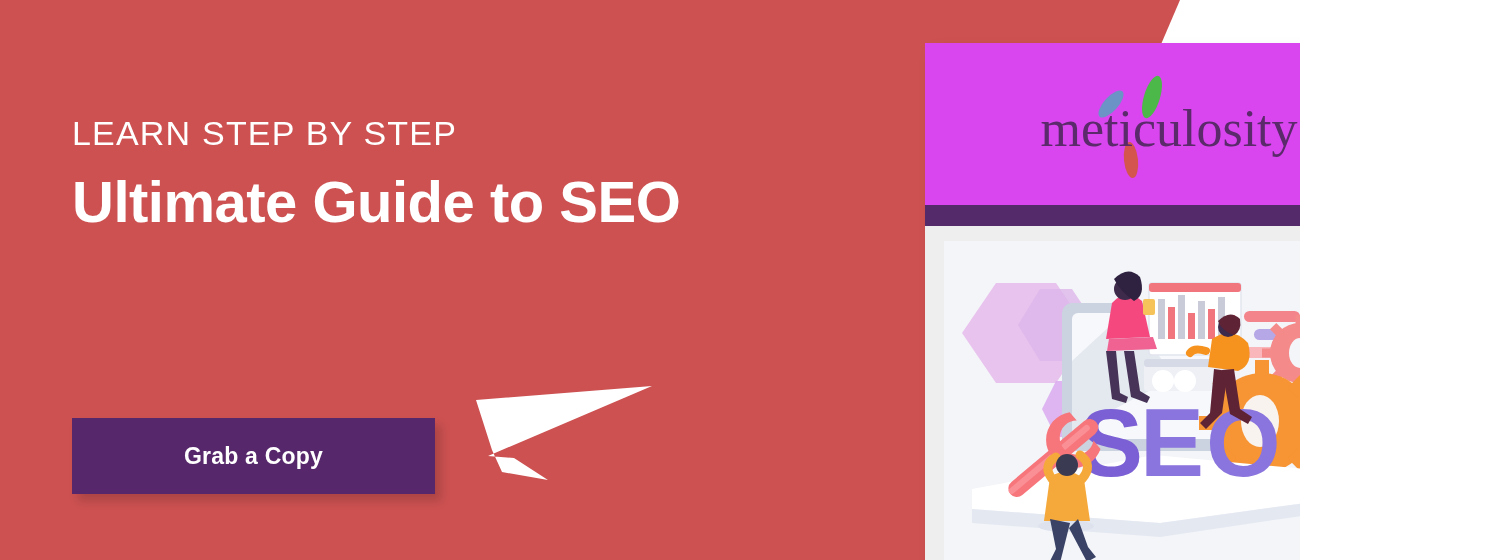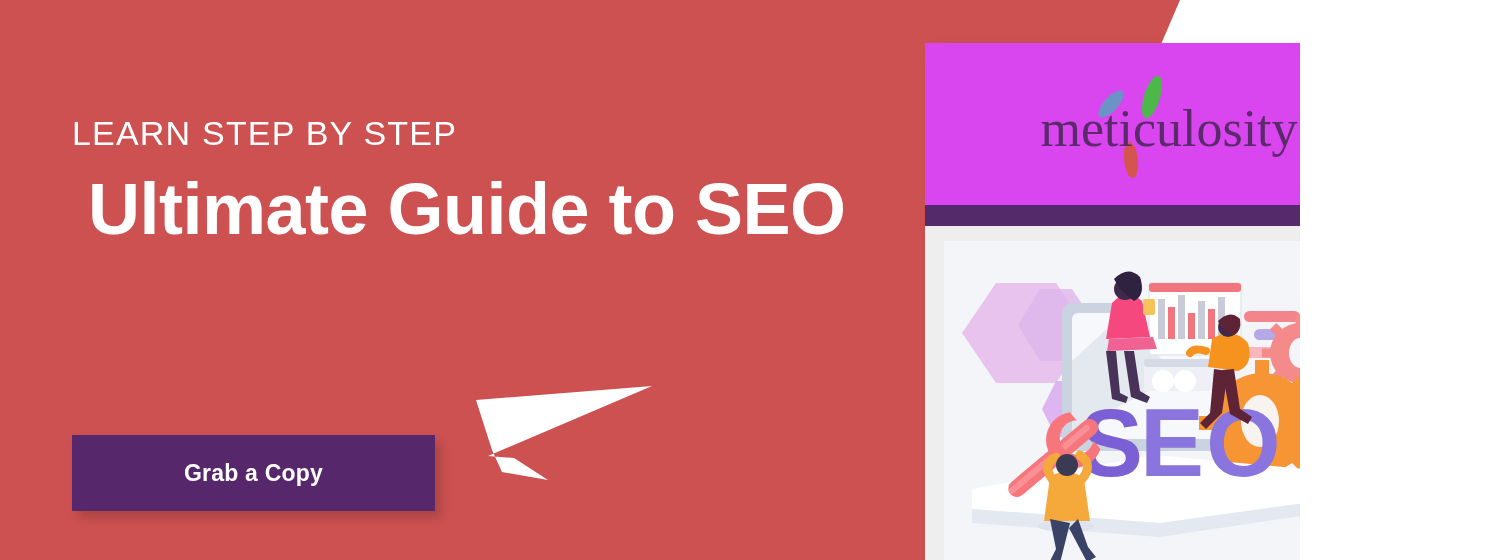--- a/index.html
+++ b/index.html
@@ -47,22 +47,22 @@
     position: absolute;
     top: 114px; left: 0;
     font-size: 34px;
     font-weight: 300;
     letter-spacing: 1.2px;
     color: #ffffff;
     white-space: nowrap;
   }
   .headline {
     position: absolute;
-    top: 168px; left: 16px;
-    font-size: 72px;
+    top: 168px; left: 0;
+    font-size: 58px;
     font-weight: 700;
     letter-spacing: -0.5px;
     color: #ffffff;
     white-space: nowrap;
   }
 
   
   .features {
     position: absolute;
     top: 276px; left: 68px;
@@ -84,21 +84,21 @@
   .feature-label {
     font-size: 25px;
     font-weight: 400;
     color: #ffffff;
     white-space: nowrap;
   }
 
   
   .cta-wrap {
     position: absolute;
-    left: 72px; top: 435px;
+    left: 72px; top: 418px;
     z-index: 6;
   }
   .cta-button {
     display: flex;
     align-items: center;
     justify-content: center;
     width: 363px; height: 76px;
     background: var(--purple-btn, #56276b);
     color: #ffffff;
     font-size: 23px;

